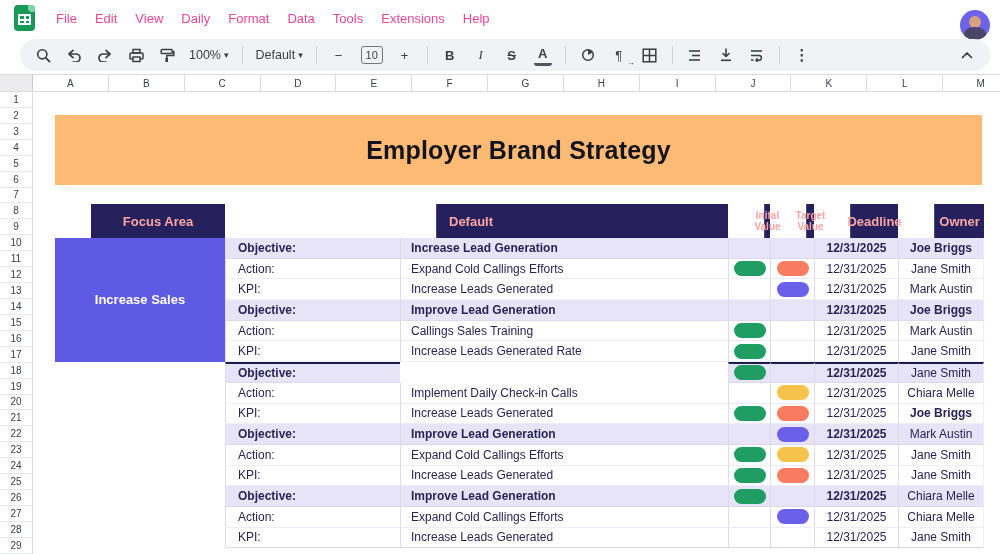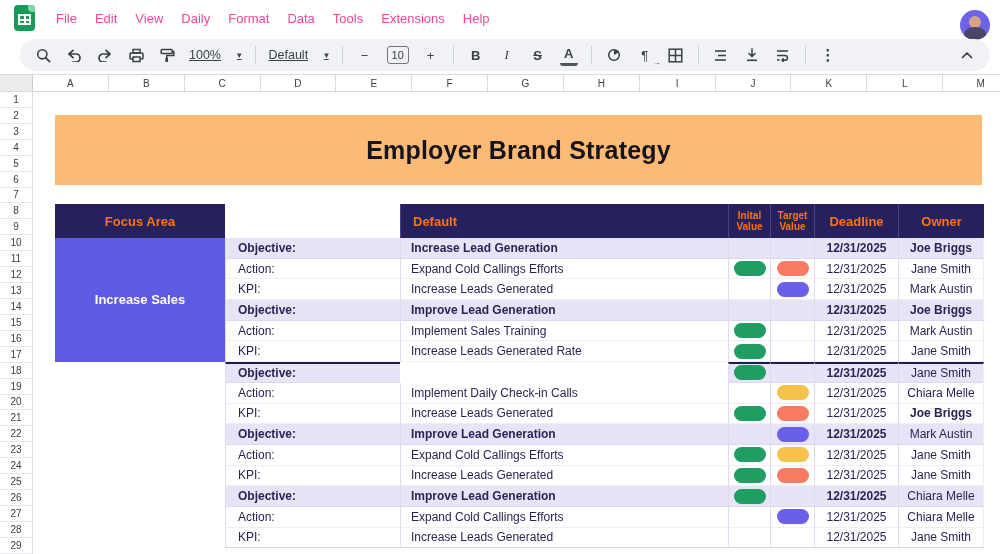--- a/index.html
+++ b/index.html
@@ -27,21 +27,21 @@
   .avatar { position:absolute; top:10px; right:10px; width:30px; height:30px; border-radius:50%; background:#6c63e8; overflow:hidden; }
   .avatar .head { position:absolute; left:9px; top:6px; width:12px; height:12px; border-radius:50%; background:#d9a184; }
   .avatar .body { position:absolute; left:4px; top:17px; width:22px; height:14px; border-radius:50% 50% 0 0; background:#4a4668; }
 
   
   .toolbar { position:absolute; top:39px; left:20px; right:10px; height:32px; background:#f0f2f5;
     border-radius:18px; display:flex; align-items:center; padding:0 14px; gap:13px; color:#3c4043; }
   .tb { display:flex; align-items:center; justify-content:center; min-width:18px; height:22px; font-size:13px; border-radius:3px; }
   .tb svg { display:block; }
   .tb-divider { width:1px; height:18px; background:#d0d3d8; }
-  .tb-text { font-size:12.5px; display:flex; align-items:center; gap:16px;text-decoration:underline; }
+  .tb-text { font-size:12.5px; display:flex; align-items:center; gap:3px; }
   .caret { font-size:9px; color:#3c4043; }
   .font-size-box { width:22px; height:18px; border:1px solid #747679; border-radius:3px; font-size:11px;
     display:flex; align-items:center; justify-content:center; background:#f0f2f5; }
   .bold-glyph { font-weight:700; } .italic-glyph { font-style:italic; font-family:"Liberation Serif",serif; }
   .strike-glyph { text-decoration:line-through; font-weight:600; }
   .acolor-glyph { font-weight:600; border-bottom:3px solid #50555c; line-height:1; padding-bottom:1px; }
   .para-glyph { font-size:13px; position:relative; }
   .para-glyph .mini-arrow { font-size:8px; position:absolute; right:-7px; bottom:-1px; }
   .more-glyph { font-size:15px; font-weight:700; letter-spacing:0; }
   .tb-spacer { flex:1; }
@@ -59,22 +59,22 @@
   
   .canvas { position:absolute; left:33px; top:92px; right:0; bottom:0; background:#fff; }
   .title-banner { position:absolute; left:22px; top:23px; width:927px; height:70px; background:#fdba74;
     display:flex; align-items:center; justify-content:center; }
   .title-text { font-size:25px; font-weight:700; color:#14131f; letter-spacing:.2px; }
 
   
   .strategy-table { position:absolute; left:22px; top:112px; width:929px;
     display:grid; grid-template-columns:170px 175px 328px 42px 44px 84px 86px;
     grid-template-rows:34px repeat(15, 20.7px); font-size:12px; color:#2a2456; }
-  .th { background:#26215d; color:#f97316; display:flex; align-items:center; font-weight:700; font-size:13px;
-    border-left:1px solid #4a4486; }
+  .th { background:#26215d; color:#fca5a5; display:flex; align-items:center; font-weight:700; font-size:13px;
+    border-left:1px solid #4a4486;margin-left:36px; }
   .th:first-child { border-left:none; }
   .th.center { justify-content:center; }
   .th.pad { padding-left:12px; }
   .th.small { font-size:10px; line-height:1.1; text-align:center; justify-content:center; }
   .focus-cell { background:#5e5ae4; color:#fff; font-weight:700; font-size:13px; text-align:center;
     display:flex; align-items:center; justify-content:center; grid-column:1; padding:0 14px; line-height:1.35; }
   .focus-1 { grid-row:2 / span 6; }
   .focus-2 { grid-row:8 / span 9; border-top:2px solid #201c4a; }
   .td { background:#fff; display:flex; align-items:center; border-left:1px solid #dedbee; border-bottom:1px solid #efedf8; }
   .td.c-label { grid-column:2; padding-left:12px; font-weight:600; }
@@ -303,21 +303,21 @@
         </div>
         <div class="td c-deadline" style="grid-row: 4;">12/31/2025</div>
         <div class="td c-owner" style="grid-row: 4;">Mark Austin</div>
         <div class="td c-label obj" style="grid-row: 5;">Objective:</div>
         <div class="td c-details obj" style="grid-row: 5;">Improve Lead Generation</div>
         <div class="td c-initial obj" style="grid-row: 5;"></div>
         <div class="td c-target obj" style="grid-row: 5;"></div>
         <div class="td c-deadline obj" style="grid-row: 5;">12/31/2025</div>
         <div class="td c-owner obj bold" style="grid-row: 5;">Joe Briggs</div>
         <div class="td c-label plain" style="grid-row: 6;">Action:</div>
-        <div class="td c-details" style="grid-row: 6;">Implement Sales Training</div>
+        <div class="td c-details" style="grid-row: 6;">Callings Sales Training</div>
         <div class="td c-initial" style="grid-row: 6;">
           <div class="pill" style="background: rgb(31, 157, 99);"></div>
         </div>
         <div class="td c-target" style="grid-row: 6;"></div>
         <div class="td c-deadline" style="grid-row: 6;">12/31/2025</div>
         <div class="td c-owner" style="grid-row: 6;">Mark Austin</div>
         <div class="td c-label plain" style="grid-row: 7;">KPI:</div>
         <div class="td c-details" style="grid-row: 7;">Increase Leads Generated Rate</div>
         <div class="td c-initial" style="grid-row: 7;">
           <div class="pill" style="background: rgb(31, 157, 99);"></div>

